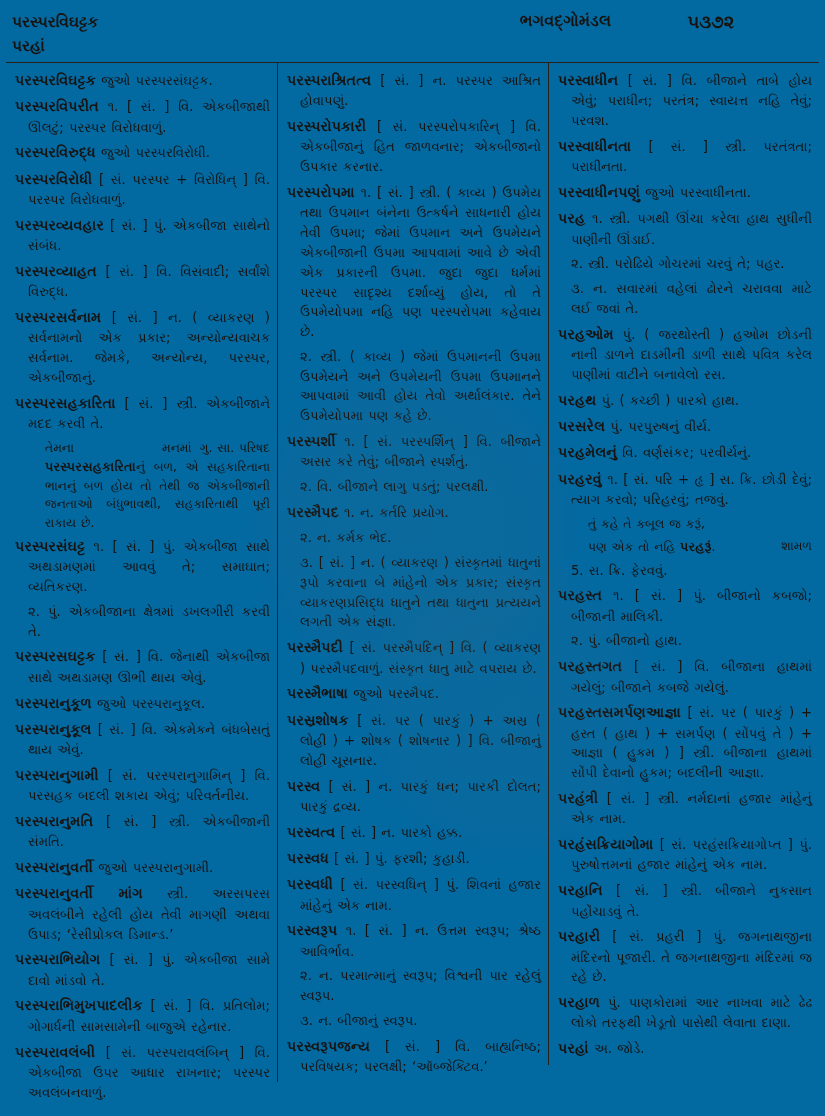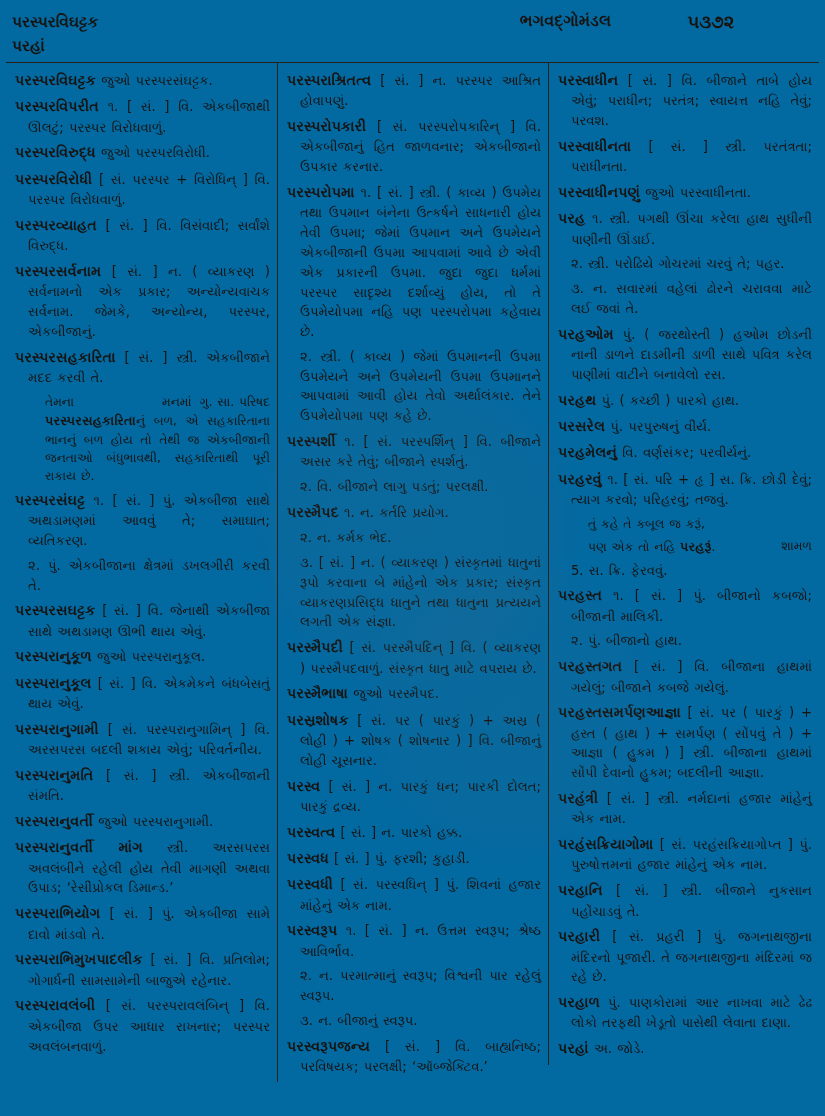--- a/index.html
+++ b/index.html
@@ -62,30 +62,31 @@
   </div>
 
   <hr class="rule">
 
   <div class="cols">
     <div class="col">
         <p class="para hw"><span class="hwb">પરસ્પરવિઘટ્ટક</span><span> જુઓ પરસ્પરસંઘટ્ટક.</span></p>
         <p class="para hw"><span class="hwb">પરસ્પરવિપરીત</span><span> ૧. [ સં. ] વિ. એકબીજાથી ઊલટું; પરસ્પર વિરોધવાળું.</span></p>
         <p class="para hw"><span class="hwb">પરસ્પરવિરુદ્ધ</span><span> જુઓ પરસ્પરવિરોધી.</span></p>
         <p class="para hw"><span class="hwb">પરસ્પરવિરોધી</span><span> [ સં. પરસ્પર + વિરોધિન્ ] વિ. પરસ્પર વિરોધવાળું.</span></p>
+        <p class="para hw"><span class="hwb">પરસ્પરવ્યવહાર</span><span> [ સં. ] પું. એકબીજા સાથેનો સંબંધ.</span></p>
         <p class="para hw"><span class="hwb">પરસ્પરવ્યાહત</span><span> [ સં. ] વિ. વિસંવાદી; સર્વાંશે વિરુદ્ધ.</span></p>
         <p class="para hw"><span class="hwb">પરસ્પરસર્વનામ</span><span> [ સં. ] ન. ( વ્યાકરણ ) સર્વનામનો એક પ્રકાર; અન્યોન્યવાચક સર્વનામ. જેમકે, અન્યોન્ય, પરસ્પર, એકબીજાનું.</span></p>
         <p class="para hw"><span class="hwb">પરસ્પરસહકારિતા</span><span> [ સં. ] સ્ત્રી. એકબીજાને મદદ કરવી તે.</span></p>
         <p class="para cite"><span class="src">ગુ. સા. પરિષદ</span><span>તેમના મનમાં </span><span class="hwb">પરસ્પરસહકારિતા</span><span>નું બળ, એ સહકારિતાના ભાનનું બળ હોય તો તેથી જ એકબીજાની જનતાઓ બંધુભાવથી, સહકારિતાથી પૂરી રાકાય છે.</span></p>
         <p class="para hw"><span class="hwb">પરસ્પરસંઘટ્ટ</span><span> ૧. [ સં. ] પું. એકબીજા સાથે અથડામણમાં આવવું તે; સમાઘાત; વ્યતિકરણ.</span></p>
         <p class="para sense"><span>૨. પું. એકબીજાના ક્ષેત્રમાં ડખલગીરી કરવી તે.</span></p>
         <p class="para hw"><span class="hwb">પરસ્પરસઘટ્ટક</span><span> [ સં. ] વિ. જેનાથી એકબીજા સાથે અથડામણ ઊભી થાય એવું.</span></p>
         <p class="para hw"><span class="hwb">પરસ્પરાનુકૂળ</span><span> જુઓ પરસ્પરાનુકૂલ.</span></p>
         <p class="para hw"><span class="hwb">પરસ્પરાનુકૂલ</span><span> [ સં. ] વિ. એકમેકને બંધબેસતું થાય એવું.</span></p>
-        <p class="para hw"><span class="hwb">પરસ્પરાનુગામી</span><span> [ સં. પરસ્પરાનુગામિન્ ] વિ. અરસપરસ બદલી શકાય એવું; પરિવર્તનીય.</span></p>
+        <p class="para hw"><span class="hwb">પરસ્પરાનુગામી</span><span> [ સં. પરસ્પરાનુગામિન્ ] વિ. પરસહક બદલી શકાય એવું; પરિવર્તનીય.</span></p>
         <p class="para hw"><span class="hwb">પરસ્પરાનુમતિ</span><span> [ સં. ] સ્ત્રી. એકબીજાની સંમતિ.</span></p>
         <p class="para hw"><span class="hwb">પરસ્પરાનુવર્તી</span><span> જુઓ પરસ્પરાનુગામી.</span></p>
         <p class="para hw"><span class="hwb">પરસ્પરાનુવર્તી માંગ</span><span> સ્ત્રી. અરસપરસ અવલંબીને રહેલી હોય તેવી માગણી અથવા ઉપાડ; ‘રેસીપ્રોકલ ડિમાન્ડ.’</span></p>
         <p class="para hw"><span class="hwb">પરસ્પરાભિયોગ</span><span> [ સં. ] પું. એકબીજા સામે દાવો માંડવો તે.</span></p>
         <p class="para hw"><span class="hwb">પરસ્પરાભિમુખપાદલીક</span><span> [ સં. ] વિ. પ્રતિલોમ; ગોગાર્ધની સામસામેની બાજુએ રહેનાર.</span></p>
         <p class="para hw"><span class="hwb">પરસ્પરાવલંબી</span><span> [ સં. પરસ્પરાવલંબિન્ ] વિ. એકબીજા ઉપર આધાર રાખનાર; પરસ્પર અવલંબનવાળું.</span></p>
       </div>
     <div class="col">
         <p class="para hw"><span class="hwb">પરસ્પરાશ્રિતત્વ</span><span> [ સં. ] ન. પરસ્પર આશ્રિત હોવાપણું.</span></p>
         <p class="para hw"><span class="hwb">પરસ્પરોપકારી</span><span> [ સં. પરસ્પરોપકારિન્ ] વિ. એકબીજાનું હિત જાળવનાર; એકબીજાનો ઉપકાર કરનાર.</span></p>

